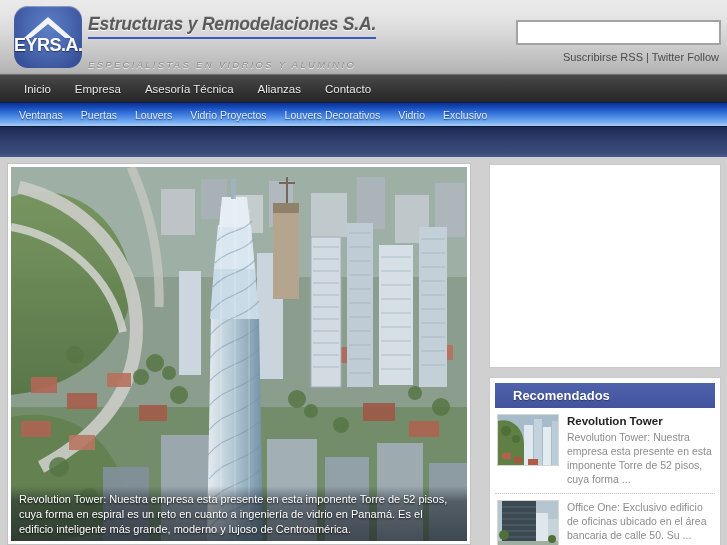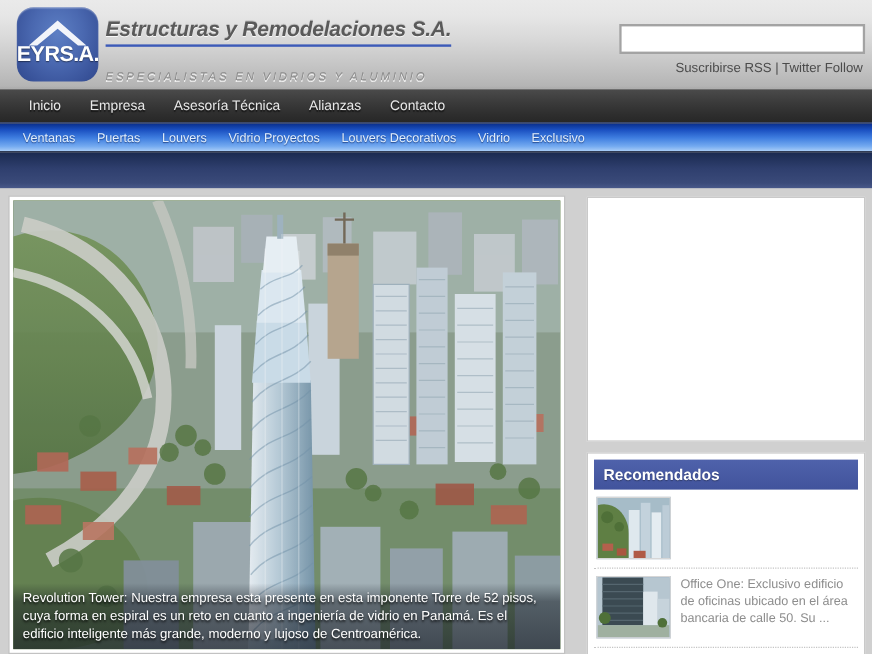--- a/index.html
+++ b/index.html
@@ -175,21 +175,21 @@
     width: 232px;
     background: #ffffff;
     border: 1px solid #c9c9c9;
     padding: 5px;
   }
   .widget-title {
     background: linear-gradient(to bottom, #4f62ab 0%, #41539c 100%);
     color: #ffffff;
     font-size: 13px;
     font-weight: bold;
-    padding: 5px 8px;
+    padding: 5px 18px;
     text-shadow: 0 1px 1px rgba(0,0,0,.35);
   }
   .rec-item {
     display: flex;
     gap: 8px;
     padding: 6px 2px 7px 2px;
     border-bottom: 1px dotted #c4c4c4;
   }
   .rec-item:last-child { border-bottom: 1px dotted #c4c4c4; }
   .rec-thumb {
@@ -420,20 +420,24 @@
             <rect x="36" y="4" width="8" height="46" fill="#c3d2dc"></rect>
             <rect x="45" y="12" width="8" height="38" fill="#e4ecf1"></rect>
             <rect x="54" y="6" width="6" height="44" fill="#bcccd7"></rect>
             <rect x="4" y="38" width="9" height="6" fill="#b4604c"></rect>
             <rect x="16" y="42" width="8" height="6" fill="#a9563f"></rect>
             <rect x="30" y="44" width="10" height="6" fill="#b05b46"></rect>
             <circle cx="8" cy="16" r="5" fill="#4f7038"></circle>
             <circle cx="18" cy="24" r="4" fill="#4f7038"></circle>
           </svg>
         </div>
+        <div class="rec-body">
+          <div class="rec-title">Revolution Tower</div>
+          <div class="rec-desc">Revolution Tower: Nuestra empresa esta presente en esta imponente Torre de 52 pisos, cuya forma ...</div>
+        </div>
       </div>
 
       <div class="rec-item">
         <div class="rec-thumb">
           <svg width="60" height="50" viewBox="0 0 60 50">
             <rect width="60" height="50" fill="#b6c6d0"></rect>
             <rect x="4" y="0" width="34" height="40" fill="#3b4a52"></rect>
             <g stroke="#55666f" stroke-width="1">
               <path d="M4 6 H38 M4 12 H38 M4 18 H38 M4 24 H38 M4 30 H38 M4 36 H38"></path>
             </g>

